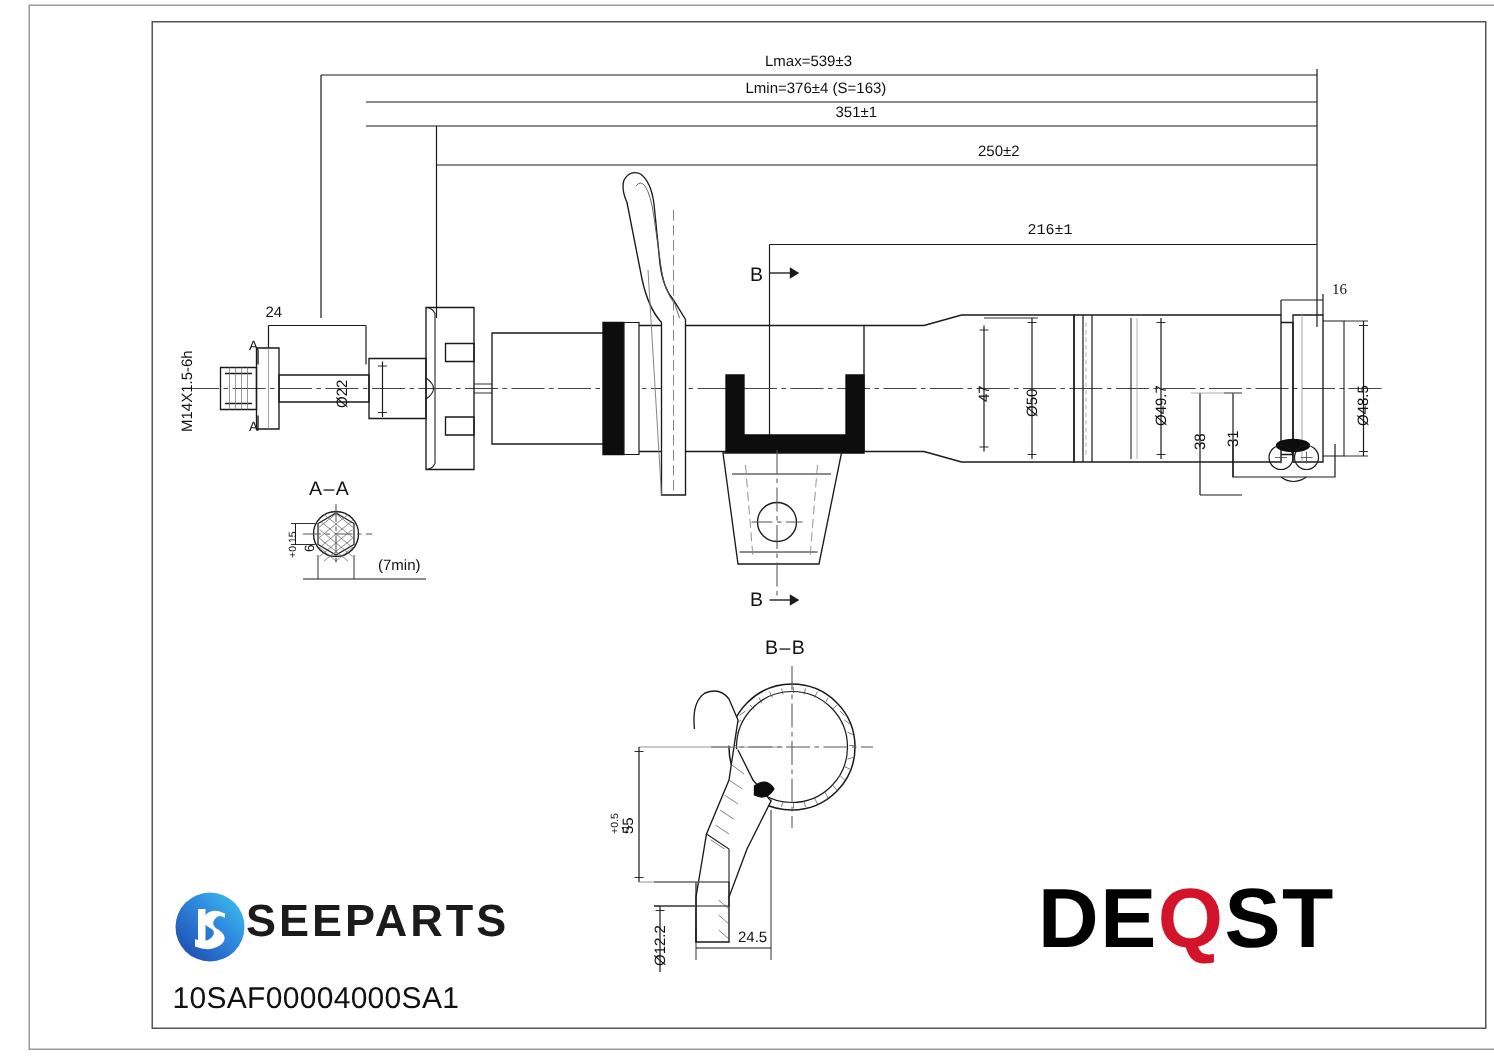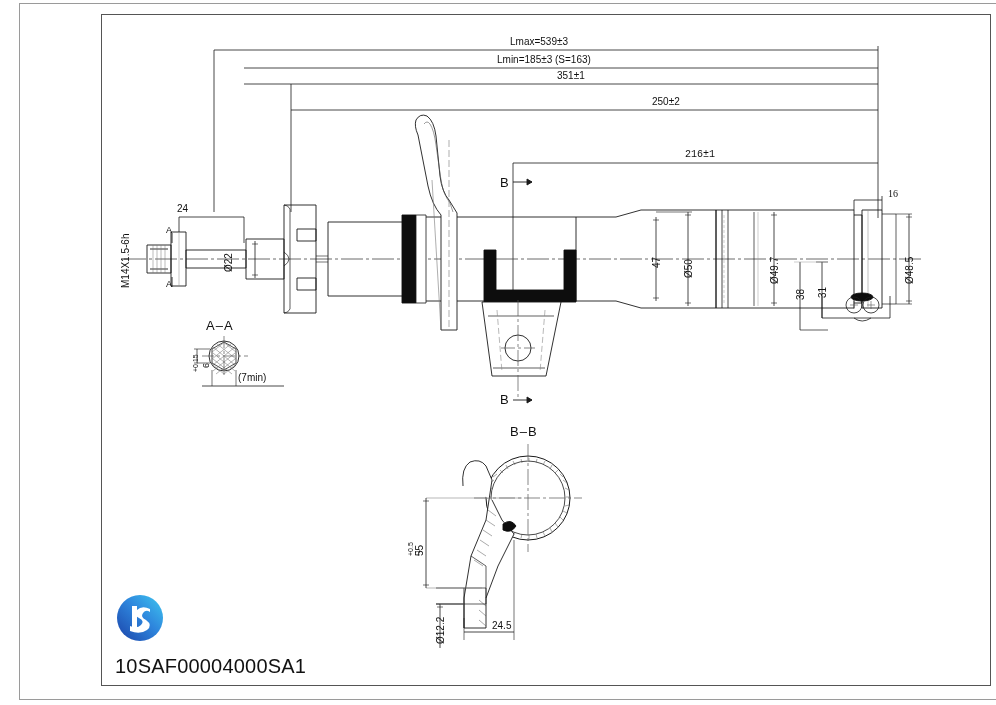--- a/index.html
+++ b/index.html
@@ -270,21 +270,21 @@
 
         <path d="M448 632 L498 632" stroke-width="0.8"></path>
         <path d="M448 618 L448 640" stroke-width="0.6"></path>
         <path d="M498 540 L498 640" stroke-width="0.6"></path>
       </g>
 
     </g>
   </svg>
 
   <div class="lbl dim" style="left:494px;top:36px;">Lmax=539±3</div>
-  <div class="lbl dim" style="left:481px;top:54px;">Lmin=185±3 (S=163)</div>
+  <div class="lbl dim" style="left:481px;top:54px;">Lmin=376±4 (S=163)</div>
   <div class="lbl dim" style="left:541px;top:70px;">351±1</div>
   <div class="lbl dim" style="left:636px;top:96px;">250±2</div>
   <div class="lbl dim" style="left:669px;top:149px;font-family:Liberation Mono, monospace;">216±1</div>
 
   <div class="lbl dim" style="left:161px;top:203px;">24</div>
   <div class="lbl dim rot90" style="left:104px;top:288px;">M14X1.5-6h</div>
   <div class="lbl dim rot90" style="left:207px;top:272px;">Ø22</div>
   <div class="lbl dim-sm" style="left:150px;top:225px;">A</div>
   <div class="lbl dim-sm" style="left:150px;top:279px;">A</div>
 
@@ -297,21 +297,21 @@
   <div class="lbl dim rot90" style="left:888px;top:284px;">Ø48.5</div>
 
   <div class="lbl sec" style="left:484px;top:175px;">B</div>
   <div class="lbl sec" style="left:484px;top:392px;">B</div>
 
   <div class="lbl sec" style="left:190px;top:318px;text-align:center;">A–A</div>
   <div class="tolstack rot90" style="left:176px;top:372px;">
     <span>+0.15</span>
   </div>
   <div class="lbl dim-sm rot90" style="left:185px;top:368px;">6</div>
-  <div class="lbl dim" style="left:222px;top:372px;text-align:right;">(7min)</div>
+  <div class="lbl dim" style="left:236px;top:372px;text-align:right;">(7min)</div>
 
   <div class="lbl sec" style="left:494px;top:424px;">B–B</div>
   <div class="lbl dim rot90" style="left:398px;top:556px;">55</div>
   <div class="tolstack rot90" style="left:391px;top:556px;">
     <div>+0.5</div>
     <div>-1</div>
   </div>
   <div class="lbl dim rot90" style="left:419px;top:644px;">Ø12.2</div>
   <div class="lbl dim" style="left:476px;top:620px;">24.5</div>
 
@@ -321,17 +321,19 @@
         <stop offset="0%" stop-color="#1b42a8"></stop>
         <stop offset="55%" stop-color="#2e86dd"></stop>
         <stop offset="100%" stop-color="#3fc8f0"></stop>
       </linearGradient>
     </defs>
     <circle cx="25" cy="25" r="23" fill="url(#sg)"></circle>
     <path d="M17 13 L17 37 L22 37 L22 13 Z" fill="#ffffff"></path>
     <path d="M35 16 Q27 12 22 17 Q18 22 24 25 Q30 28 26 32 Q22 36 15 33
              L15 38 Q25 42 32 37 Q38 32 31 27 Q25 24 28 20 Q31 16 35 19 Z" fill="#ffffff"></path>
   </svg>
+  <div id="seeparts-word">SEEPARTS</div>
 
   <div class="lbl partno" style="left:99px;top:655px;">10SAF00004000SA1</div>
 
+  <div id="deqst"><span>DE</span><span class="q">Q</span><span>ST</span></div>
 
 </div>
 
 </body></html>

